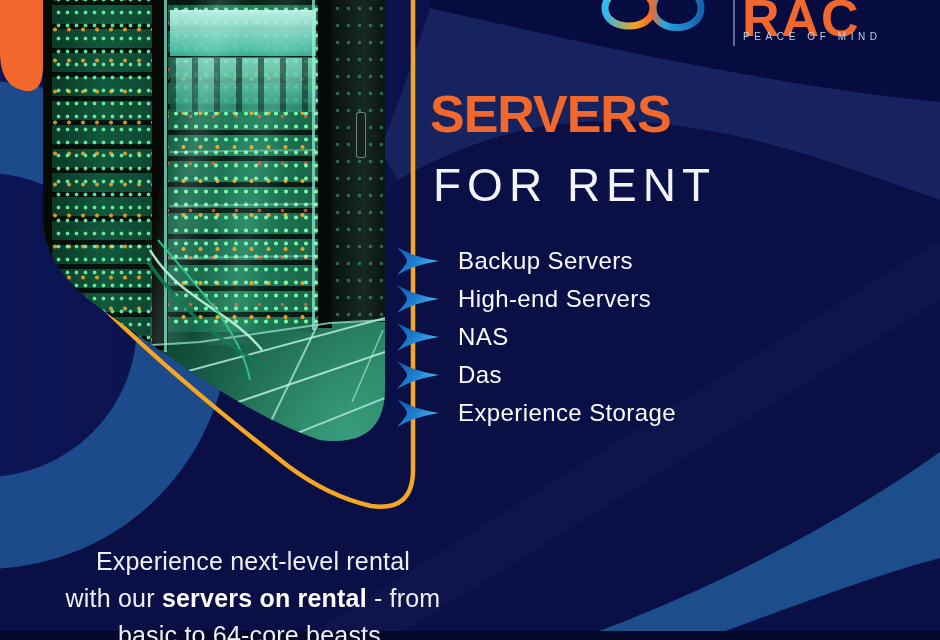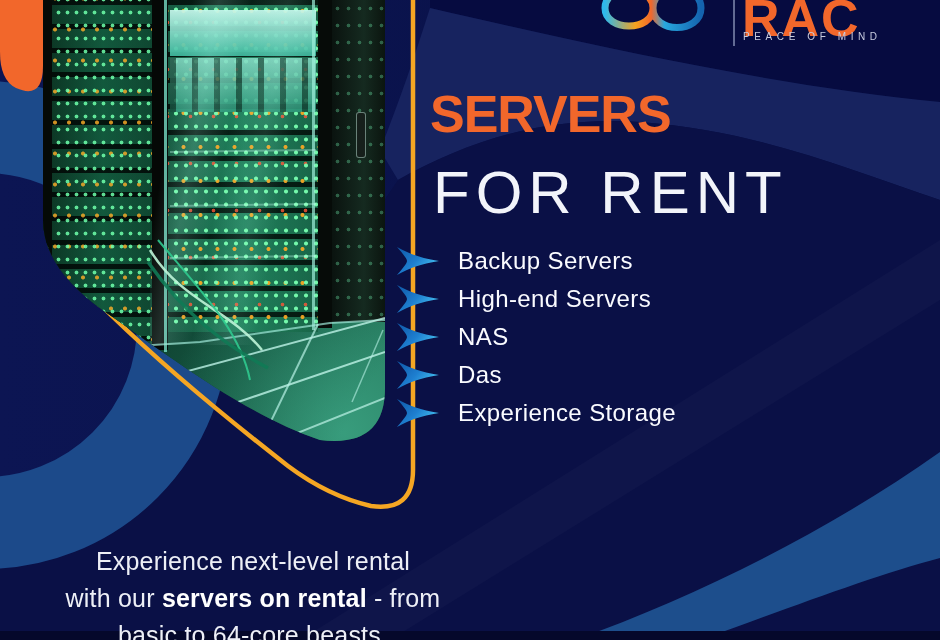--- a/index.html
+++ b/index.html
@@ -54,21 +54,21 @@
     background:linear-gradient(100deg,transparent 18%,rgba(190,255,240,.16) 30%,transparent 44%,rgba(190,255,240,.10) 60%,transparent 72%);}
 
   
   .logo-brand{left:742px;top:-12px;font-size:52px;font-weight:700;letter-spacing:2px;
     color:#F2672B;z-index:4;}
   .logo-tag{left:743px;top:31px;font-size:10px;letter-spacing:4.6px;color:#C7CCDF;z-index:4;}
   .logo-sep{left:733px;top:0;width:2px;height:46px;background:rgba(160,172,205,.6);z-index:4;}
   .logo-inf{left:597px;top:-18px;z-index:4;}
   .title{left:430px;top:84px;font-size:52px;font-weight:700;letter-spacing:-1px;
     color:#F2672B;z-index:4;}
-  .subtitle{left:433px;top:158px;font-size:60px;font-weight:400;letter-spacing:6px;
+  .subtitle{left:433px;top:158px;font-size:46px;font-weight:400;letter-spacing:6px;
     color:#F2F4FA;z-index:4;}
   .plist{left:396px;top:242px;z-index:4;}
   .prow{position:relative;height:38px;width:320px;}
   .prow svg{position:absolute;left:0;top:4px;}
   .plbl{position:absolute;left:62px;top:0;line-height:38px;font-size:24px;
     letter-spacing:.4px;color:#FAFBFF;white-space:nowrap;}
   .para{left:38px;top:543px;width:430px;font-size:25px;line-height:37px;
     color:#EDEFF6;letter-spacing:.2px;z-index:4;}
   .para .hl{color:#ffffff;font-weight:700;}
   .bstrip{left:0;top:631px;width:940px;height:9px;background:#05082B;z-index:3;}

